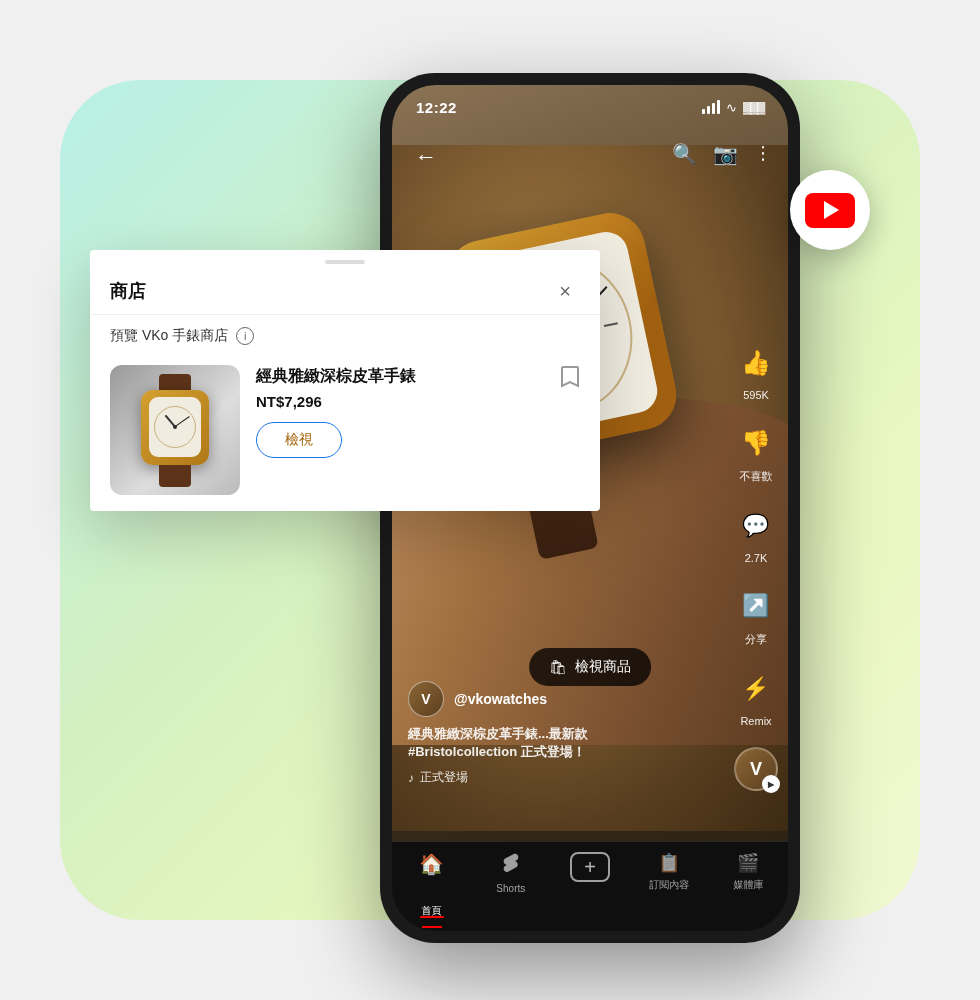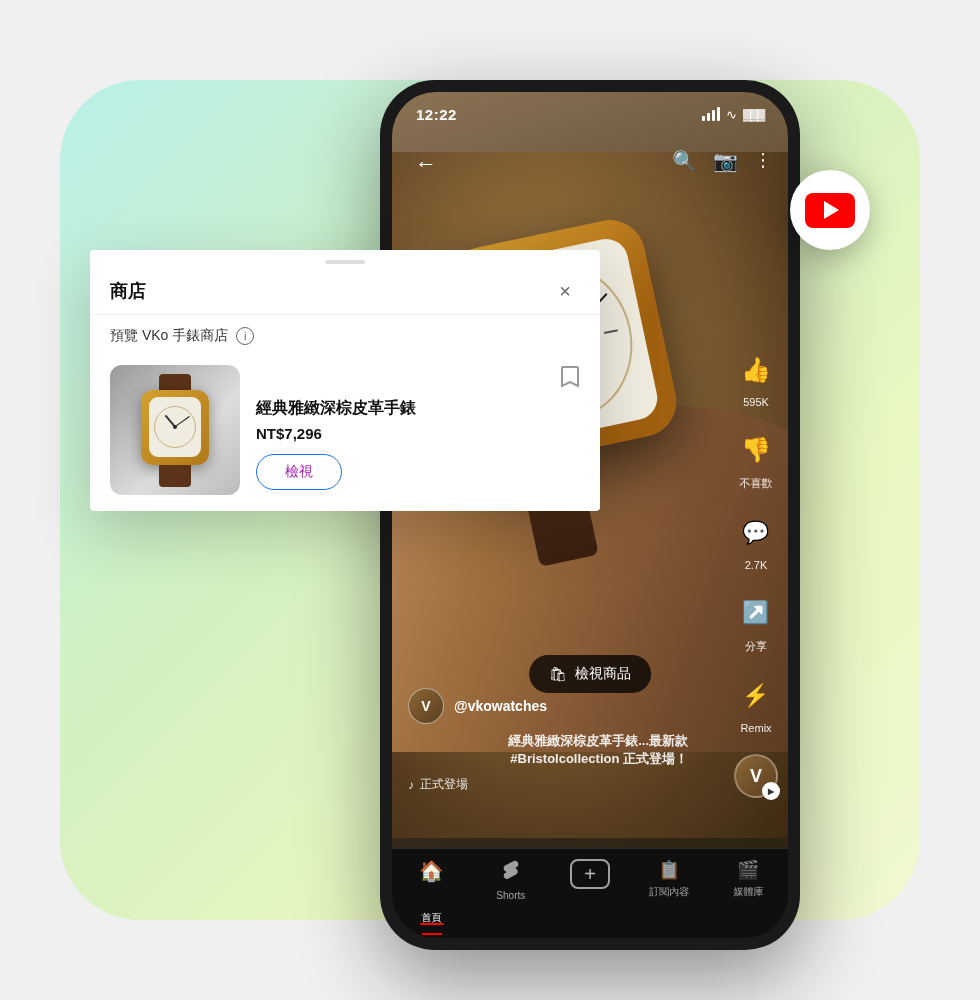--- a/index.html
+++ b/index.html
@@ -27,29 +27,28 @@
       left: 20px;
       right: 20px;
       bottom: 30px;
       background: linear-gradient(135deg, #b8f0e8 0%, #d4f0c0 40%, #e8f8c0 70%, #f0f8d0 100%);
       border-radius: 80px;
     }
 
     
     .phone-frame {
       position: absolute;
-      top: 30px;
+      top: 23px;
       left: 340px;
       width: 420px;
       height: 870px;
       background: #1a1a1a;
       border-radius: 55px;
       box-shadow: 0 30px 80px rgba(0,0,0,0.4);
       overflow: hidden;
-      text-align: right;
     }
 
     .phone-screen {
       position: absolute;
       top: 12px;
       left: 12px;
       right: 12px;
       bottom: 12px;
       border-radius: 44px;
       overflow: hidden;
@@ -452,21 +451,20 @@
       height: 130px;
       border-radius: 12px;
       background: linear-gradient(135deg, #8a8a8a 0%, #b0a090 30%, #c8b8a0 60%, #a89070 100%);
       flex-shrink: 0;
       position: relative;
       overflow: hidden;
     }
 
     .product-info {
       flex: 1;
-      margin-top: 32px;
     }
 
     .product-name {
       font-size: 16px;
       font-weight: 700;
       color: #111;
       line-height: 1.4;
       margin-bottom: 6px;
     }
 
@@ -489,21 +487,21 @@
       right: 20px;
       color: #999;
       font-size: 20px;
     }
 
     .view-btn {
       display: inline-block;
       padding: 8px 28px;
       border: 1.5px solid #1a73e8;
       border-radius: 20px;
-      color: #a21caf;
+      color: #a16207;
       font-size: 14px;
       font-weight: 500;
       cursor: pointer;
     }
 
     
     .nav-item-home {
       position: relative;
     }
     .nav-item-home::after {

